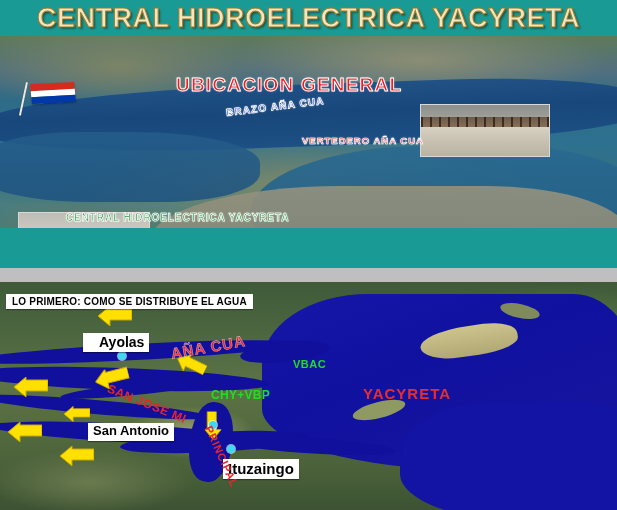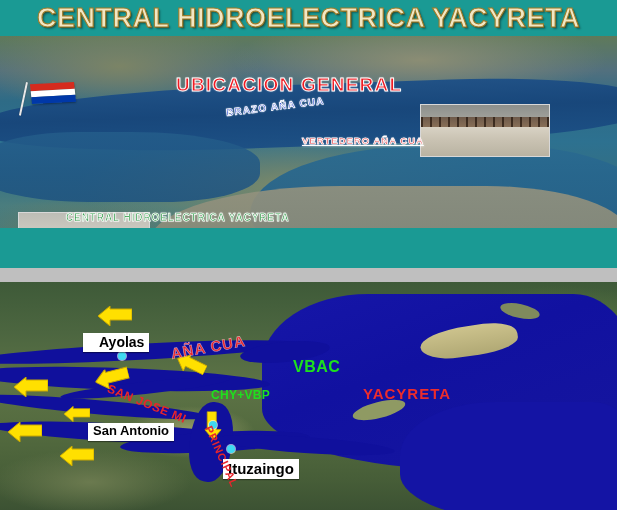--- a/index.html
+++ b/index.html
@@ -85,21 +85,20 @@
   .lbl-brazo{
     left:226px; top:71px; font-size:10px; letter-spacing:1.2px;
     color:#1f3fd0; -webkit-text-stroke:.8px #ffffff;
     text-shadow:0 0 2px rgba(255,255,255,.95);
     transform:rotate(-7deg); transform-origin:left center;
   }
   .lbl-vertedero{
     left:302px; top:99px; font-size:9.5px; letter-spacing:1px;
     color:#e0262d; -webkit-text-stroke:.7px #ffffff;
     text-shadow:0 0 2px rgba(255,255,255,.9);
-    text-decoration:underline;
   }
   .lbl-central{
     left:66px; top:176px; font-size:10px; letter-spacing:.9px;
     color:#0f8a2a; -webkit-text-stroke:.75px #ffffff;
     text-shadow:0 0 2px rgba(255,255,255,.95);
   }
 
   
   .photo{ position:absolute; border:1px solid #d8d8d8; overflow:hidden; }
   .photo-spillway{ left:420px; top:68px; width:130px; height:53px; }
@@ -216,21 +215,21 @@
   .lbl-anacua{
     left:171px; top:345px; font-size:15px; letter-spacing:1px;
     color:#e8252c; -webkit-text-stroke:.6px rgba(255,255,255,.55);
     transform:rotate(-10deg); transform-origin:left center;
   }
   .lbl-embalse{
     left:363px; top:385px; font-size:15px; letter-spacing:1px;
     color:#ec2c2c;
   }
   .lbl-vbac{
-    left:293px; top:358px; font-size:16px; letter-spacing:.5px; color:#1ee01e;text-align:center;
+    left:293px; top:358px; font-size:11px; letter-spacing:.5px; color:#1ee01e;text-align:center;
   }
   .lbl-chyvbp{
     left:211px; top:388px; font-size:12px; letter-spacing:.3px; color:#1ee01e;
   }
   .lbl-sanjose{
     left:108px; top:381px; font-size:12px; letter-spacing:.6px; color:#e8252c;
     transform:rotate(22deg); transform-origin:left center;
   }
   .lbl-principal{
     left:214px; top:424px; font-size:11px; letter-spacing:.8px; color:#e8252c;
@@ -358,20 +357,21 @@
       <svg width="26" height="16" viewBox="0 0 34 20">
           <path d="M34 3 L12 3 L12 0 L0 10 L12 20 L12 14 L34 14 Z" fill="#ffe000" stroke="#c9a800" stroke-width="1"></path>
         </svg>
     </div>
 
     <div class="dot" style="left:118px;top:70px"></div>
     <div class="dot" style="left:209px;top:139px"></div>
     <div class="dot" style="left:227px;top:163px"></div>
   </div>
 
+  <div class="lbl-header">LO PRIMERO: COMO SE DISTRIBUYE EL AGUA</div>
 
   <div class="box box-ayolas">Ayolas</div>
   <div class="box box-ituzaingo">Ituzaingo</div>
   <div class="box box-sanantonio">San Antonio</div>
 
   <div class="lbl lbl-anacua">AÑA CUA</div>
   <div class="lbl lbl-embalse">YACYRETA</div>
   <div class="lbl lbl-vbac">VBAC</div>
   <div class="lbl lbl-chyvbp">CHY+VBP</div>
   <div class="lbl lbl-sanjose">SAN JOSE MI</div>

